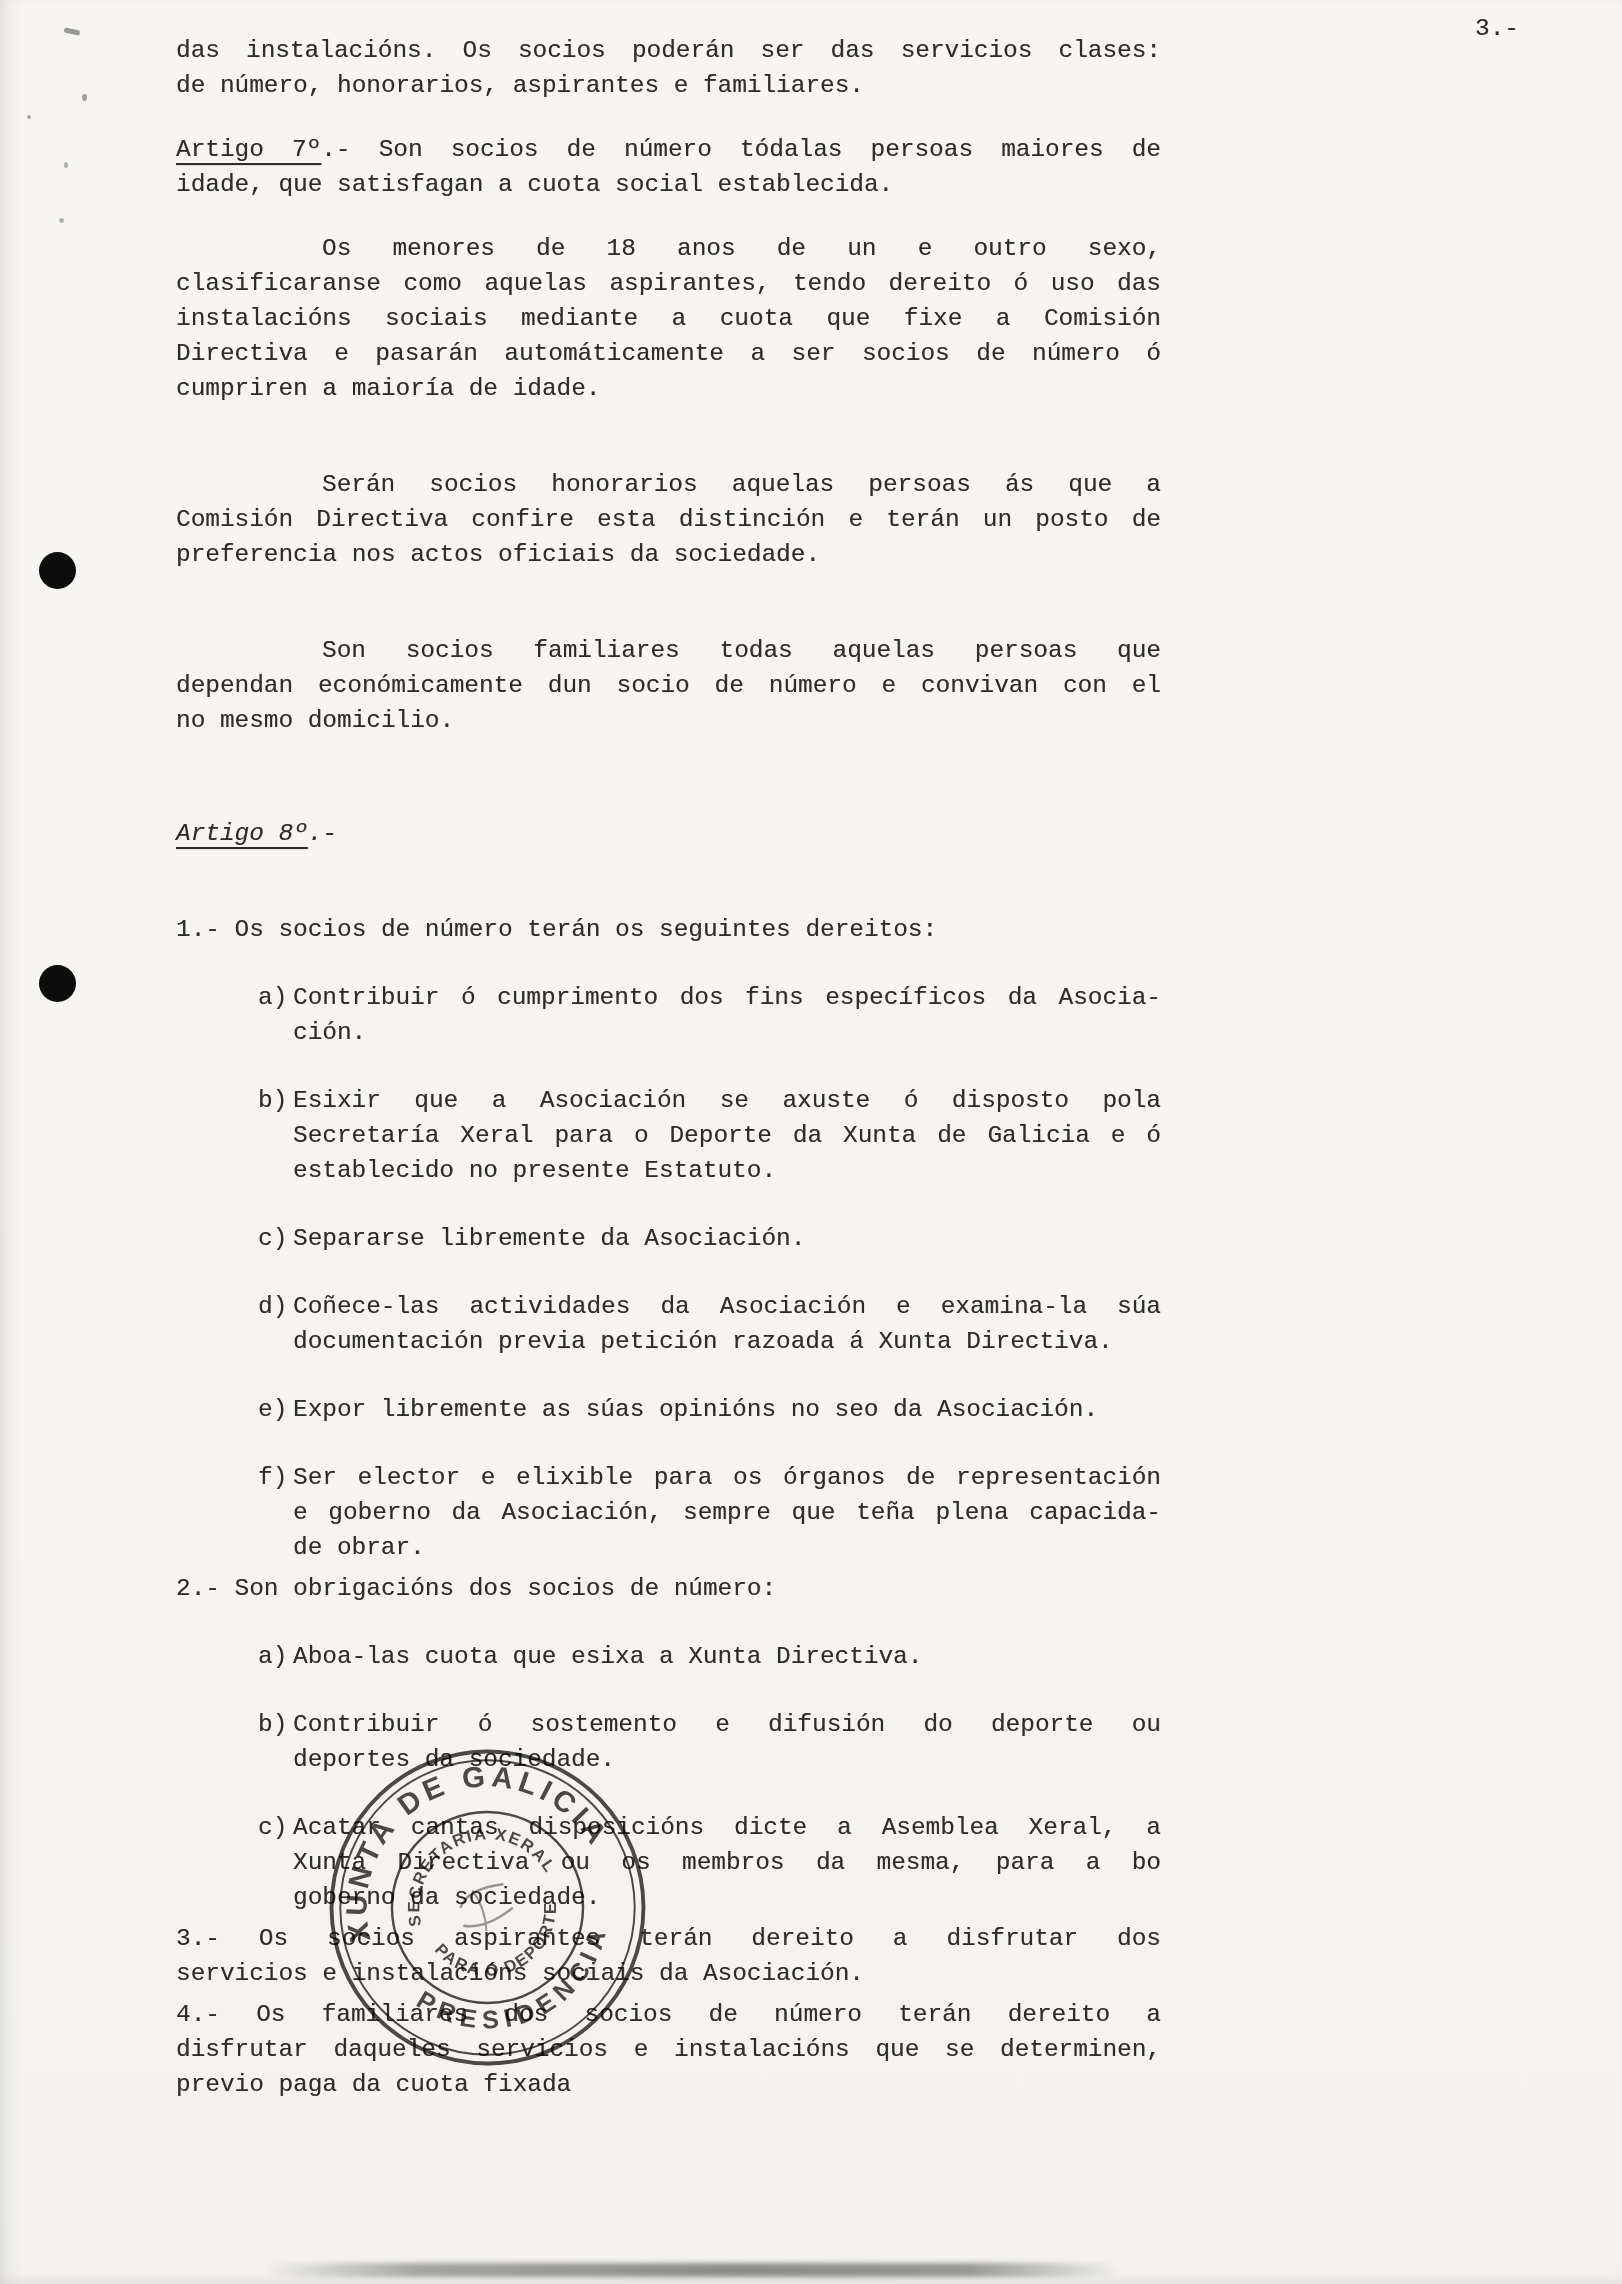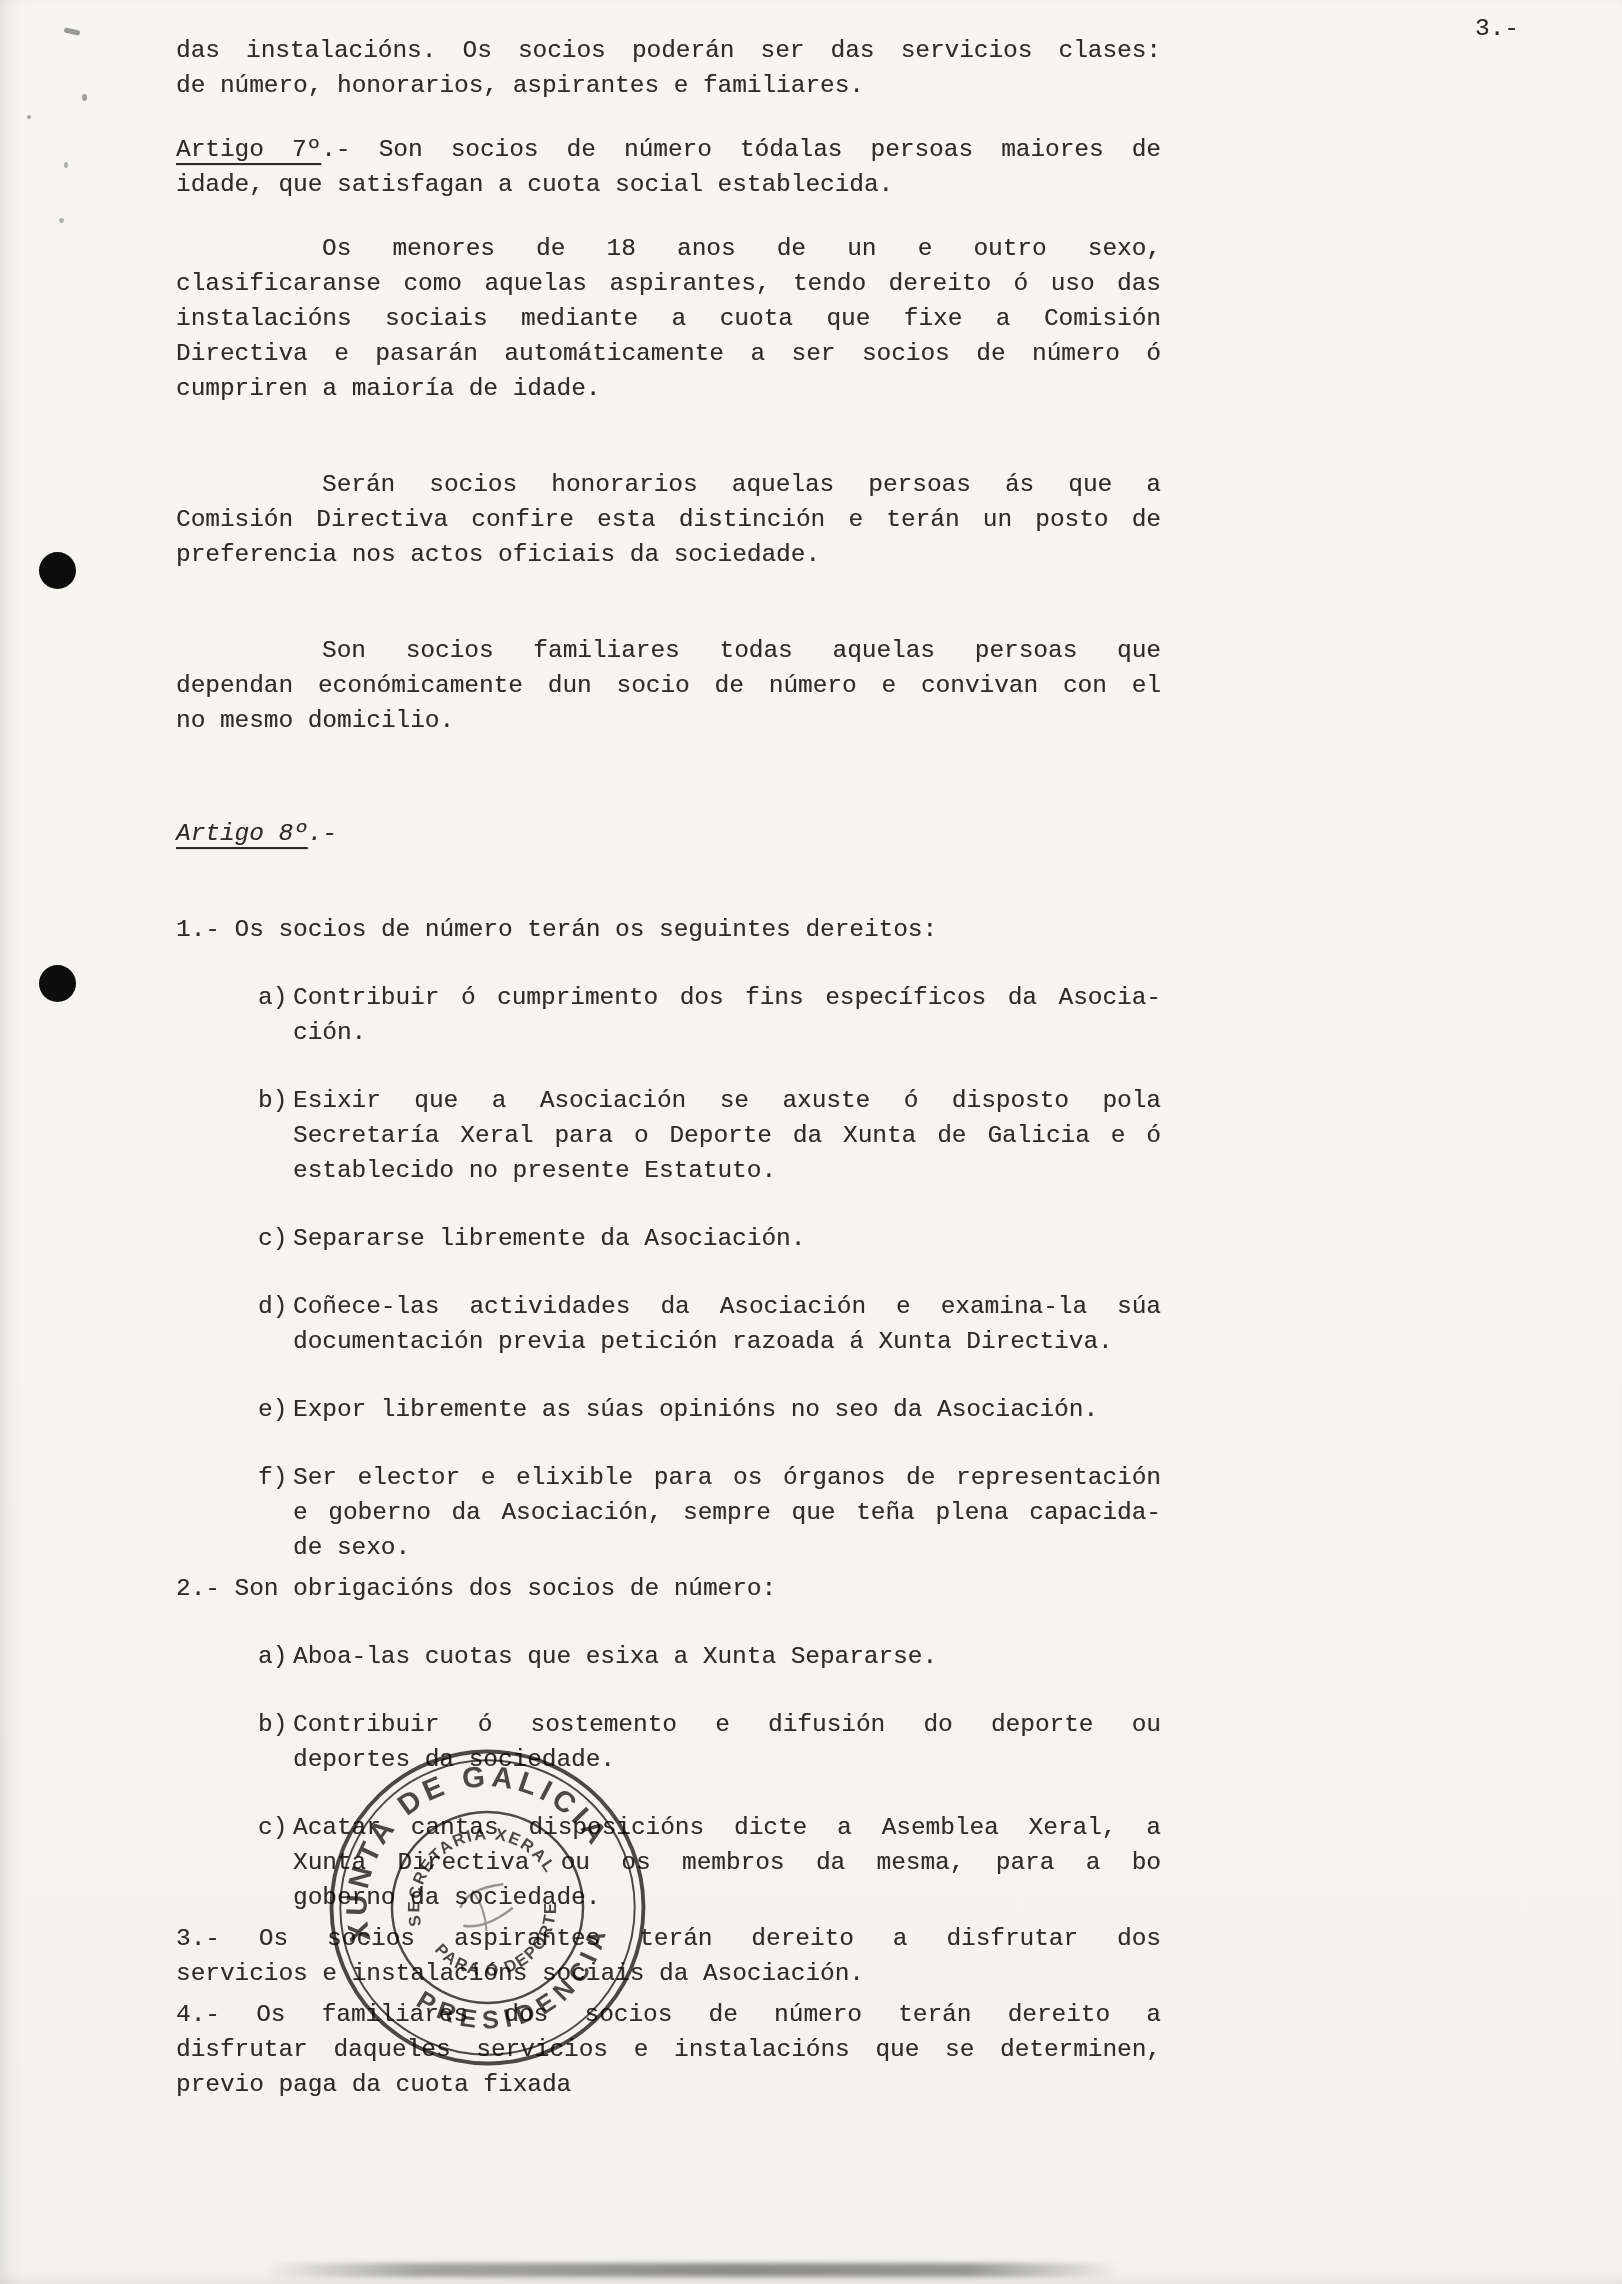--- a/index.html
+++ b/index.html
@@ -138,32 +138,32 @@
         <span class="marker">e)</span>
         <div class="lines">
           <div class="line">Expor libremente as súas opinións no seo da Asociación.</div>
         </div>
       </div>
       <div class="blk lettered">
         <span class="marker">f)</span>
         <div class="lines">
           <div class="line just">Ser elector e elixible para os órganos de representación</div>
           <div class="line just">e goberno da Asociación, sempre que teña plena capacida-</div>
-          <div class="line">de sexo.</div>
+          <div class="line">de obrar.</div>
         </div>
       </div>
       <div class="blk paragraph gap-sm">
         <div class="lines">
           <div class="line">2.- Son obrigacións dos socios de número:</div>
         </div>
       </div>
       <div class="blk lettered">
         <span class="marker">a)</span>
         <div class="lines">
-          <div class="line">Aboa-las cuotas que esixa a Xunta Separarse.</div>
+          <div class="line">Aboa-las cuota que esixa a Xunta Directiva.</div>
         </div>
       </div>
       <div class="blk lettered">
         <span class="marker">b)</span>
         <div class="lines">
           <div class="line just">Contribuir ó sostemento e difusión do deporte ou</div>
           <div class="line">deportes da sociedade.</div>
         </div>
       </div>
       <div class="blk lettered">

